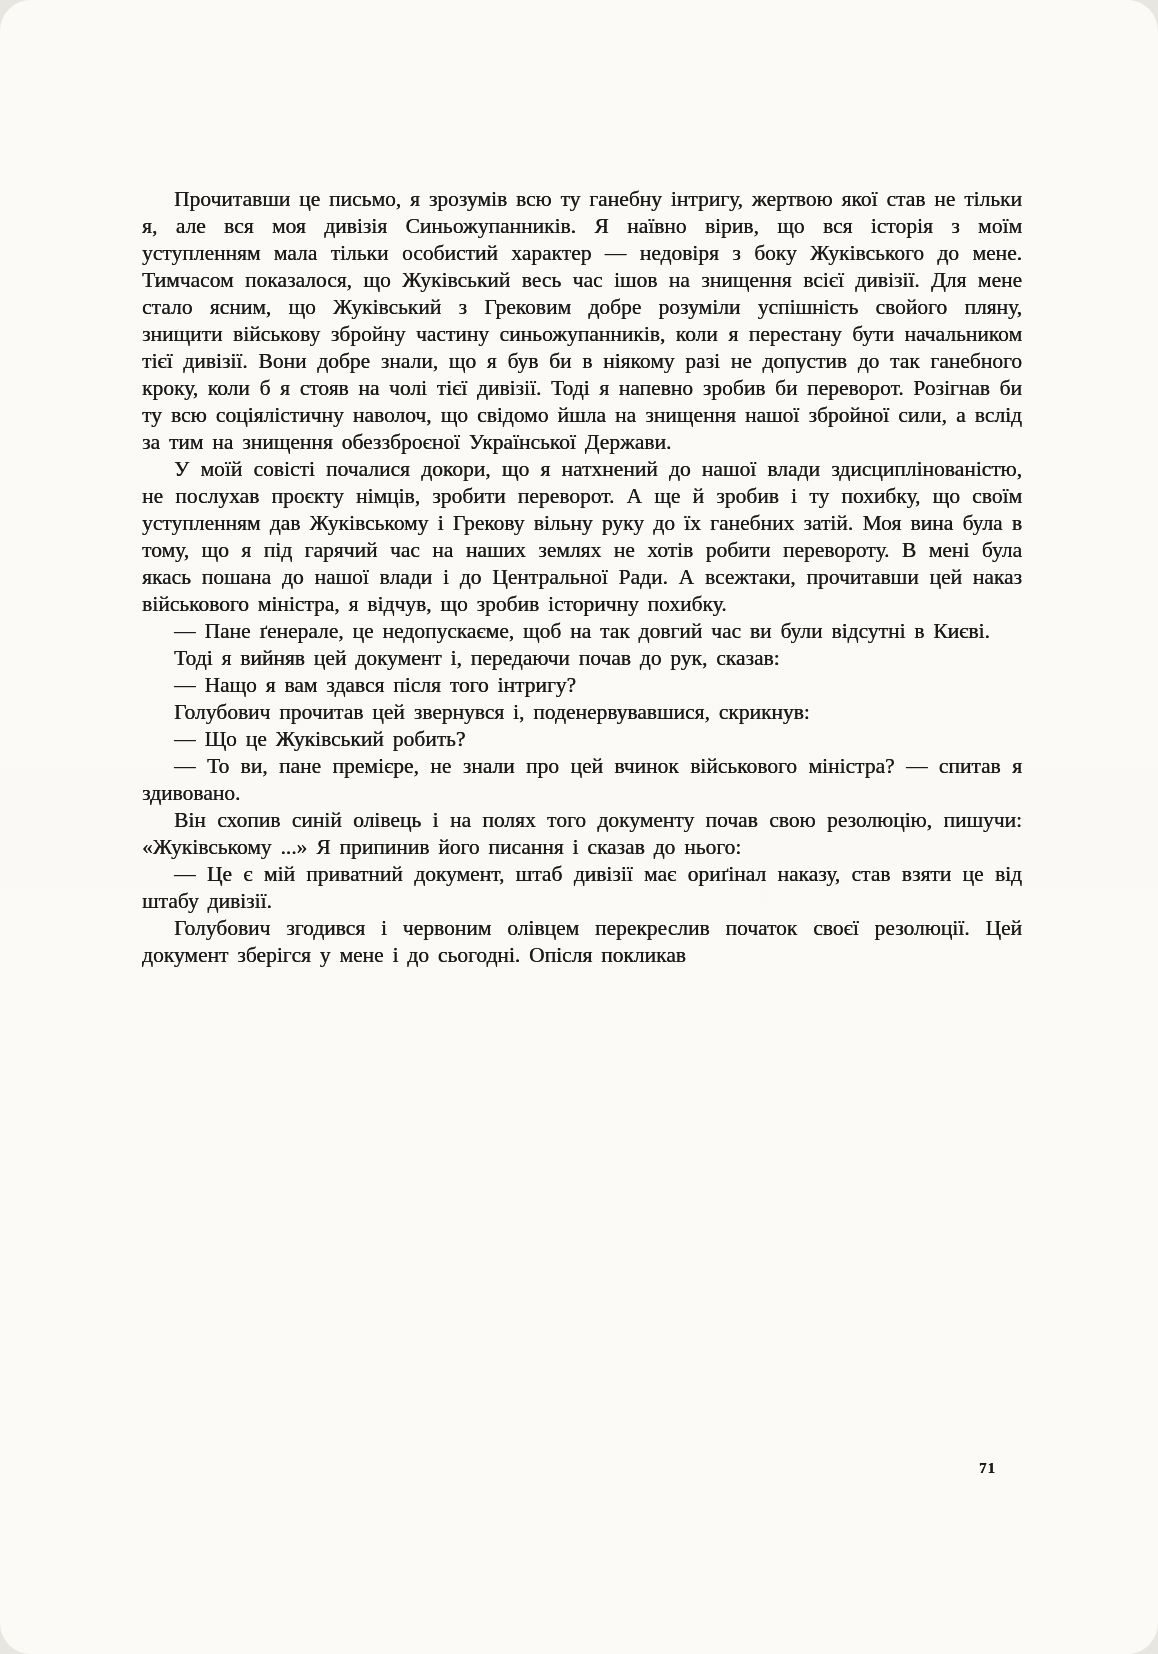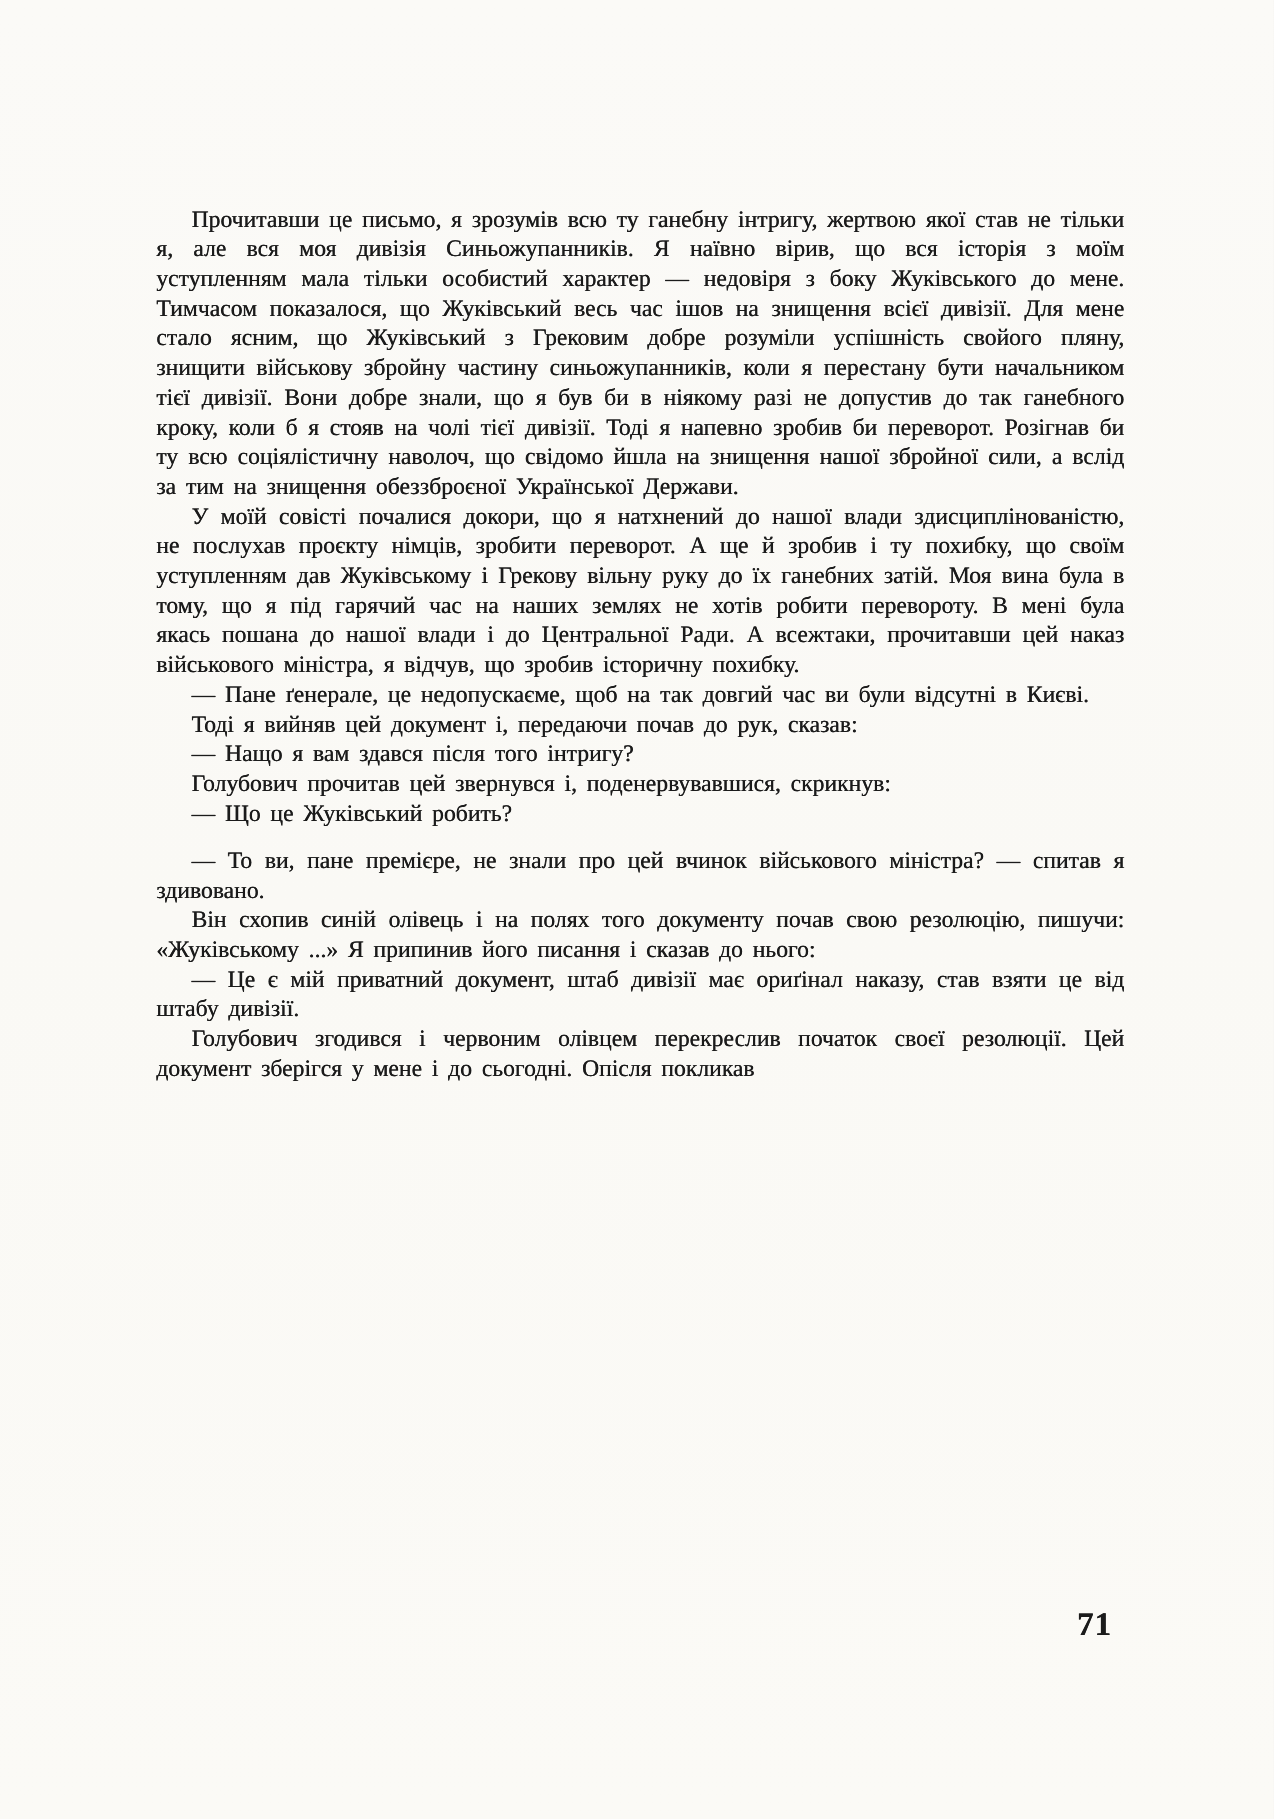--- a/index.html
+++ b/index.html
@@ -10,46 +10,47 @@
   .page {
     position: relative;
     width: 1158px;
     height: 1654px;
     margin: 0 auto;
     background: #fbfaf7;
     background-image: linear-gradient(180deg, #fbfaf7 0%, #faf9f5 50%, #fbfaf6 100%);
     font-family: "Liberation Serif", "DejaVu Serif", serif;
     color: #1b1b1b;
     overflow: hidden;
+    border-radius: 31px;
   }
   .text-block {
     position: absolute;
     left: 142px;
     top: 186px;
     width: 880px;
   }
   .para {
     margin: 0;
     font-size: 21.5px;
     line-height: 27px;
     text-align: justify;
     text-indent: 32px;
     word-spacing: 3.5px;
     text-shadow: 0.3px 0 0 #1b1b1b;
   }
   .para + .para {
   }
   .para.nogap {
-    margin-top: 16px;
+    margin-top: 0;
   }
   .page-number {
     position: absolute;
     left: 979px;
     top: 1460px;
-    font-size: 30px;
+    font-size: 15px;
     font-weight: bold;
     letter-spacing: 1px;
     text-shadow: 0.3px 0 0 #1b1b1b;
   }
 </style>
 </head>
 <body>
 
 <div class="page">
   <main class="text-block">

